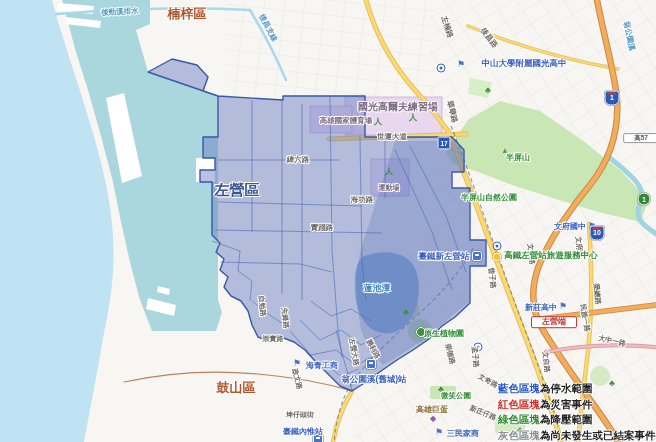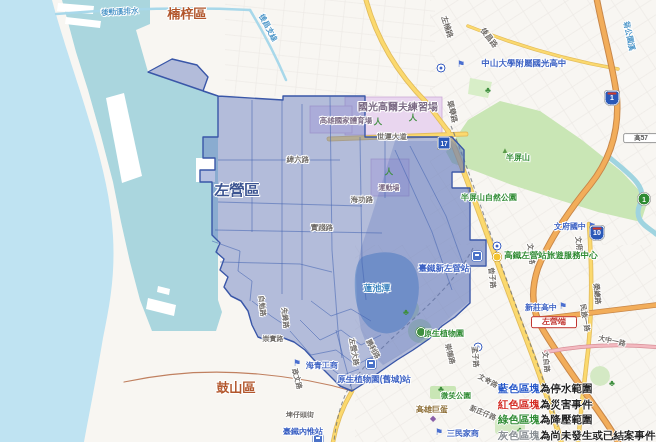--- a/index.html
+++ b/index.html
@@ -198,25 +198,25 @@
       <span class="map-label" style="left: 450px; top: 354px; font-size: 7px; color: rgb(110, 106, 102); transform: translate(-50%, -50%) rotate(76deg);">崇德路</span>
       <span class="map-label" style="left: 483px; top: 413px; font-size: 7px; color: rgb(110, 106, 102); transform: translate(-50%, -50%) rotate(22deg);">新庄仔路</span>
       <span class="map-label" style="left: 612px; top: 341px; font-size: 7px; color: rgb(110, 106, 102); transform: translate(-50%, -50%) rotate(12deg);">大中一路</span>
       <span class="map-label" style="left: 524px; top: 64px; font-size: 8.5px; color: rgb(61, 98, 196); transform: translate(-50%, -50%);">中山大學附屬國光高中</span>
       <span class="map-label" style="left: 398px; top: 107px; font-size: 10px; color: rgb(123, 106, 132); transform: translate(-50%, -50%);">國光高爾夫練習場</span>
       <span class="map-label" style="left: 346px; top: 121px; font-size: 7.5px; color: rgb(123, 106, 132); transform: translate(-50%, -50%);">高雄國家體育場</span>
       <span class="map-label" style="left: 389px; top: 188px; font-size: 7px; color: rgb(123, 106, 132); transform: translate(-50%, -50%);">運動場</span>
       <span class="map-label" style="left: 518px; top: 157px; font-size: 8px; color: rgb(47, 139, 51); transform: translate(-50%, -50%);">半屏山</span>
       <span class="map-label" style="left: 489px; top: 197px; font-size: 8px; color: rgb(47, 139, 51); transform: translate(-50%, -50%);">半屏山自然公園</span>
       <span class="map-label" style="left: 551px; top: 256px; font-size: 8.5px; color: rgb(47, 139, 51); transform: translate(-50%, -50%);">高鐵左營站旅遊服務中心</span>
-      <span class="map-label" style="left: 444px; top: 257px; font-size: 8.5px; color: rgb(61, 98, 196); transform: translate(-50%, -50%); margin-top: 12px;">臺鐵新左營站</span>
+      <span class="map-label" style="left: 444px; top: 257px; font-size: 8.5px; color: rgb(61, 98, 196); transform: translate(-50%, -50%);">臺鐵新左營站</span>
       <span class="map-label" style="left: 570px; top: 226px; font-size: 8px; color: rgb(61, 98, 196); transform: translate(-50%, -50%); text-align: right;">文府國中</span>
       <span class="map-label" style="left: 541px; top: 307px; font-size: 8px; color: rgb(61, 98, 196); transform: translate(-50%, -50%);">新莊高中</span>
       <span class="map-label" style="left: 444px; top: 333px; font-size: 8px; color: rgb(47, 139, 51); transform: translate(-50%, -50%);">原生植物園</span>
-      <span class="map-label" style="left: 374px; top: 380px; font-size: 8.5px; color: rgb(61, 98, 196); transform: translate(-50%, -50%);">原生植物園(舊城)站</span>
+      <span class="map-label" style="left: 374px; top: 380px; font-size: 8.5px; color: rgb(61, 98, 196); transform: translate(-50%, -50%);">翁公園溪(舊城)站</span>
       <span class="map-label" style="left: 322px; top: 365px; font-size: 8px; color: rgb(61, 98, 196); transform: translate(-50%, -50%);">海青工商</span>
       <span class="map-label" style="left: 456px; top: 396px; font-size: 7.5px; color: rgb(47, 139, 51); transform: translate(-50%, -50%);">微笑公園</span>
       <span class="map-label" style="left: 432px; top: 409px; font-size: 8px; color: rgb(138, 106, 48); transform: translate(-50%, -50%);">高雄巨蛋</span>
       <span class="map-label" style="left: 463px; top: 433px; font-size: 8px; color: rgb(61, 98, 196); transform: translate(-50%, -50%);">三民家商</span>
       <span class="map-label" style="left: 303px; top: 431px; font-size: 8px; color: rgb(61, 98, 196); transform: translate(-50%, -50%);">臺鐵內惟站</span>
       <span class="map-label boxed" style="left: 554px; top: 322px; font-size: 8px; color: rgb(194, 53, 48); font-weight: 700; border-color: rgb(194, 53, 48); transform: translate(-50%, -50%);">左營端</span>
       <span class="map-label boxed" style="left: 641px; top: 138px; font-size: 6.5px; color: rgb(85, 85, 85); border-color: rgb(153, 153, 153); transform: translate(-50%, -50%);">高57</span>
     </div>
   <div class="legend">
       <div class="legend-line"><span class="colored" style="color: rgb(36, 86, 200);">藍色區塊</span><span class="rest">為停水範圍</span></div>

